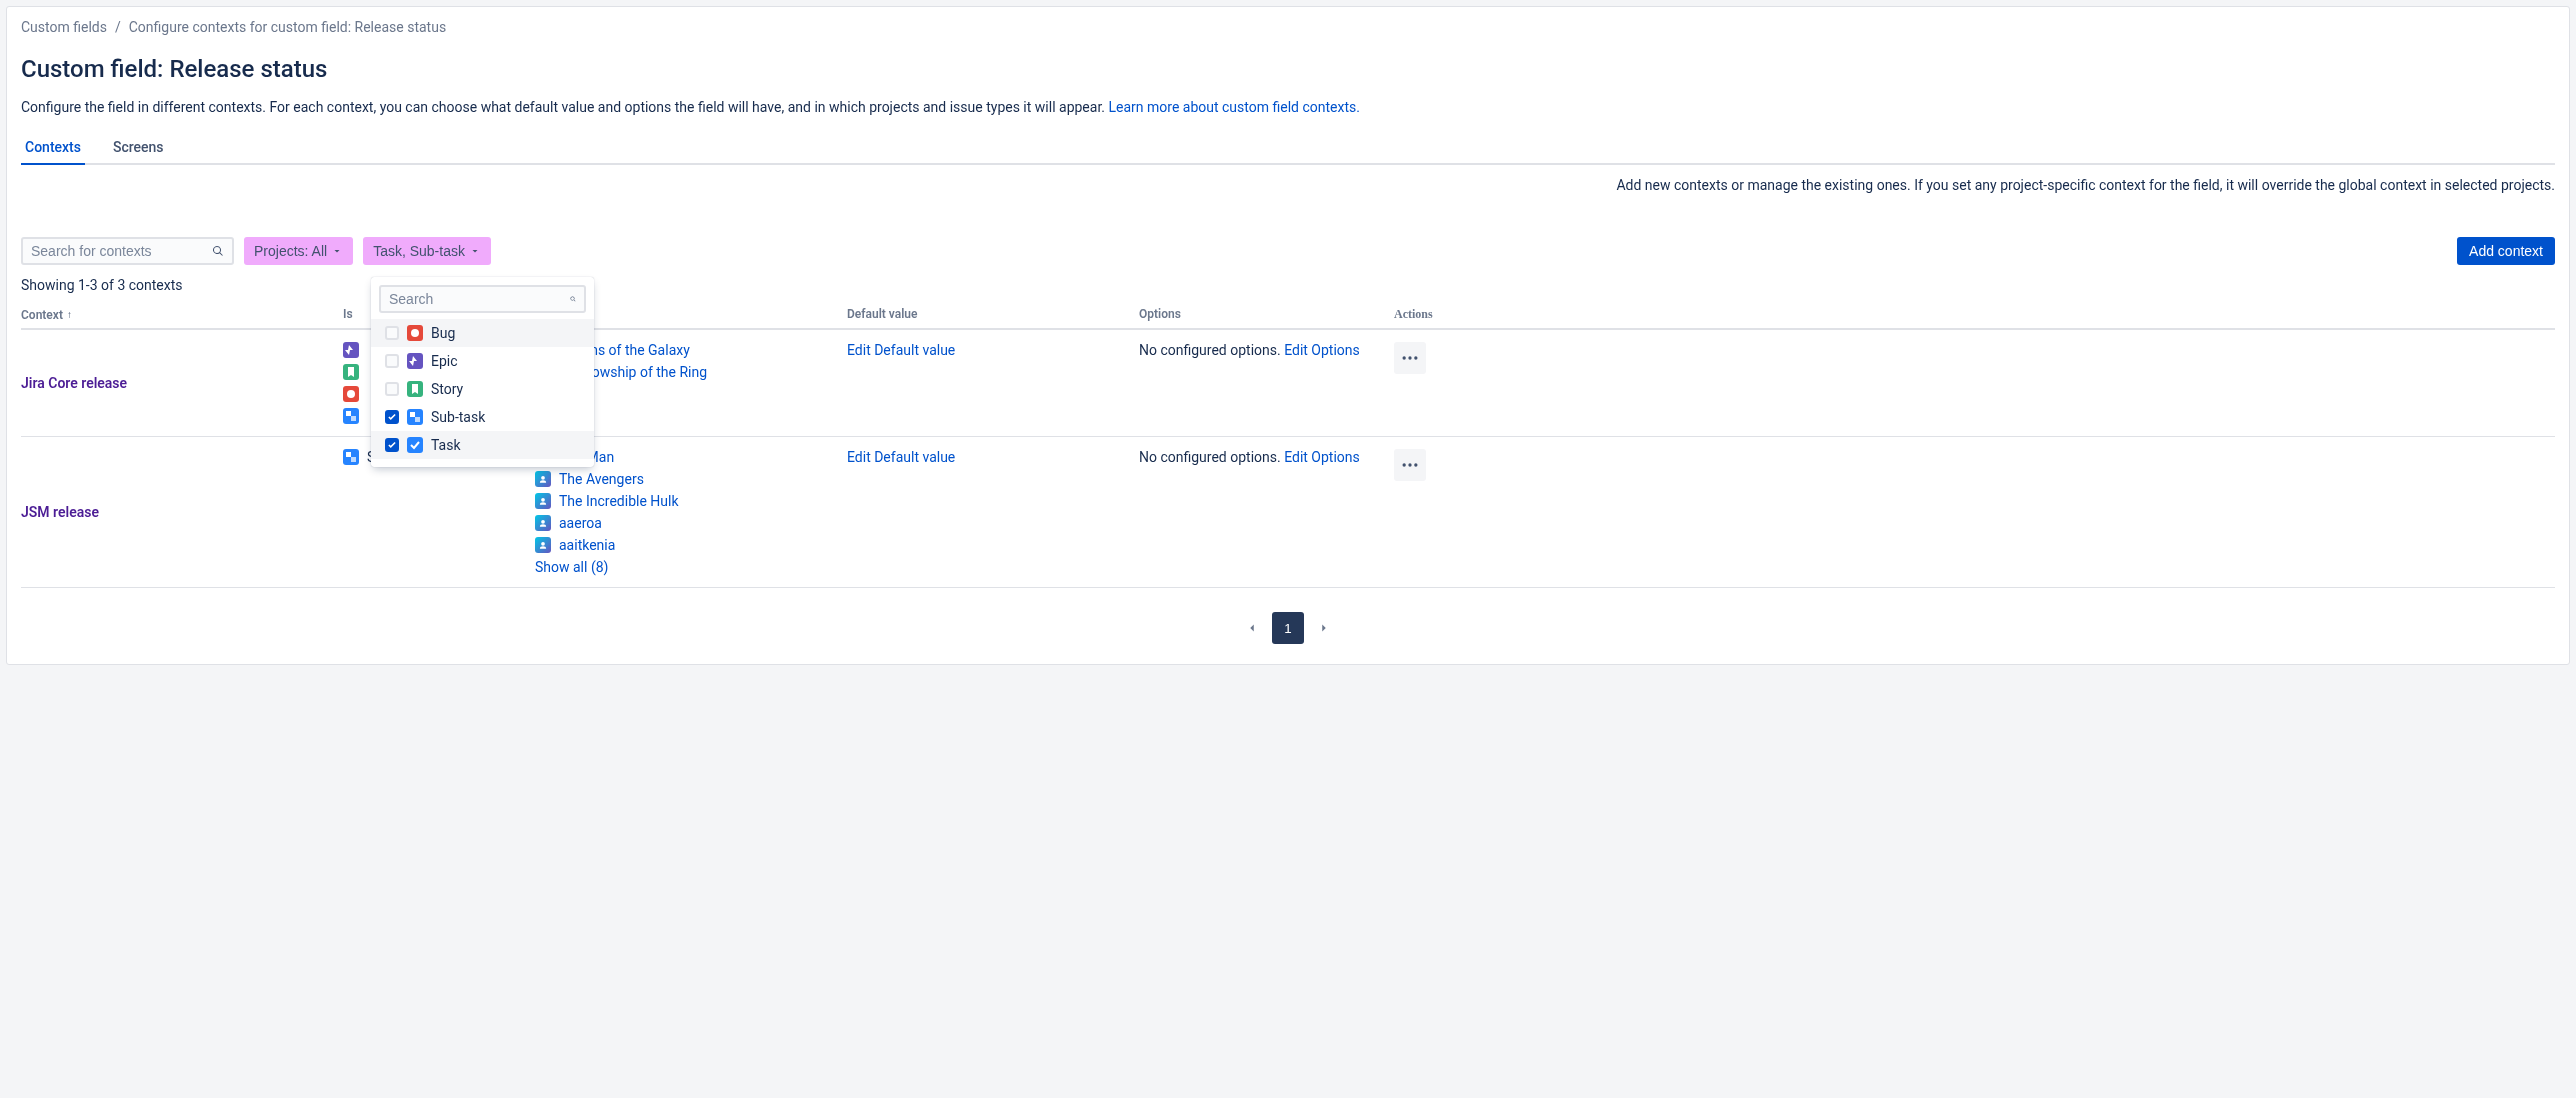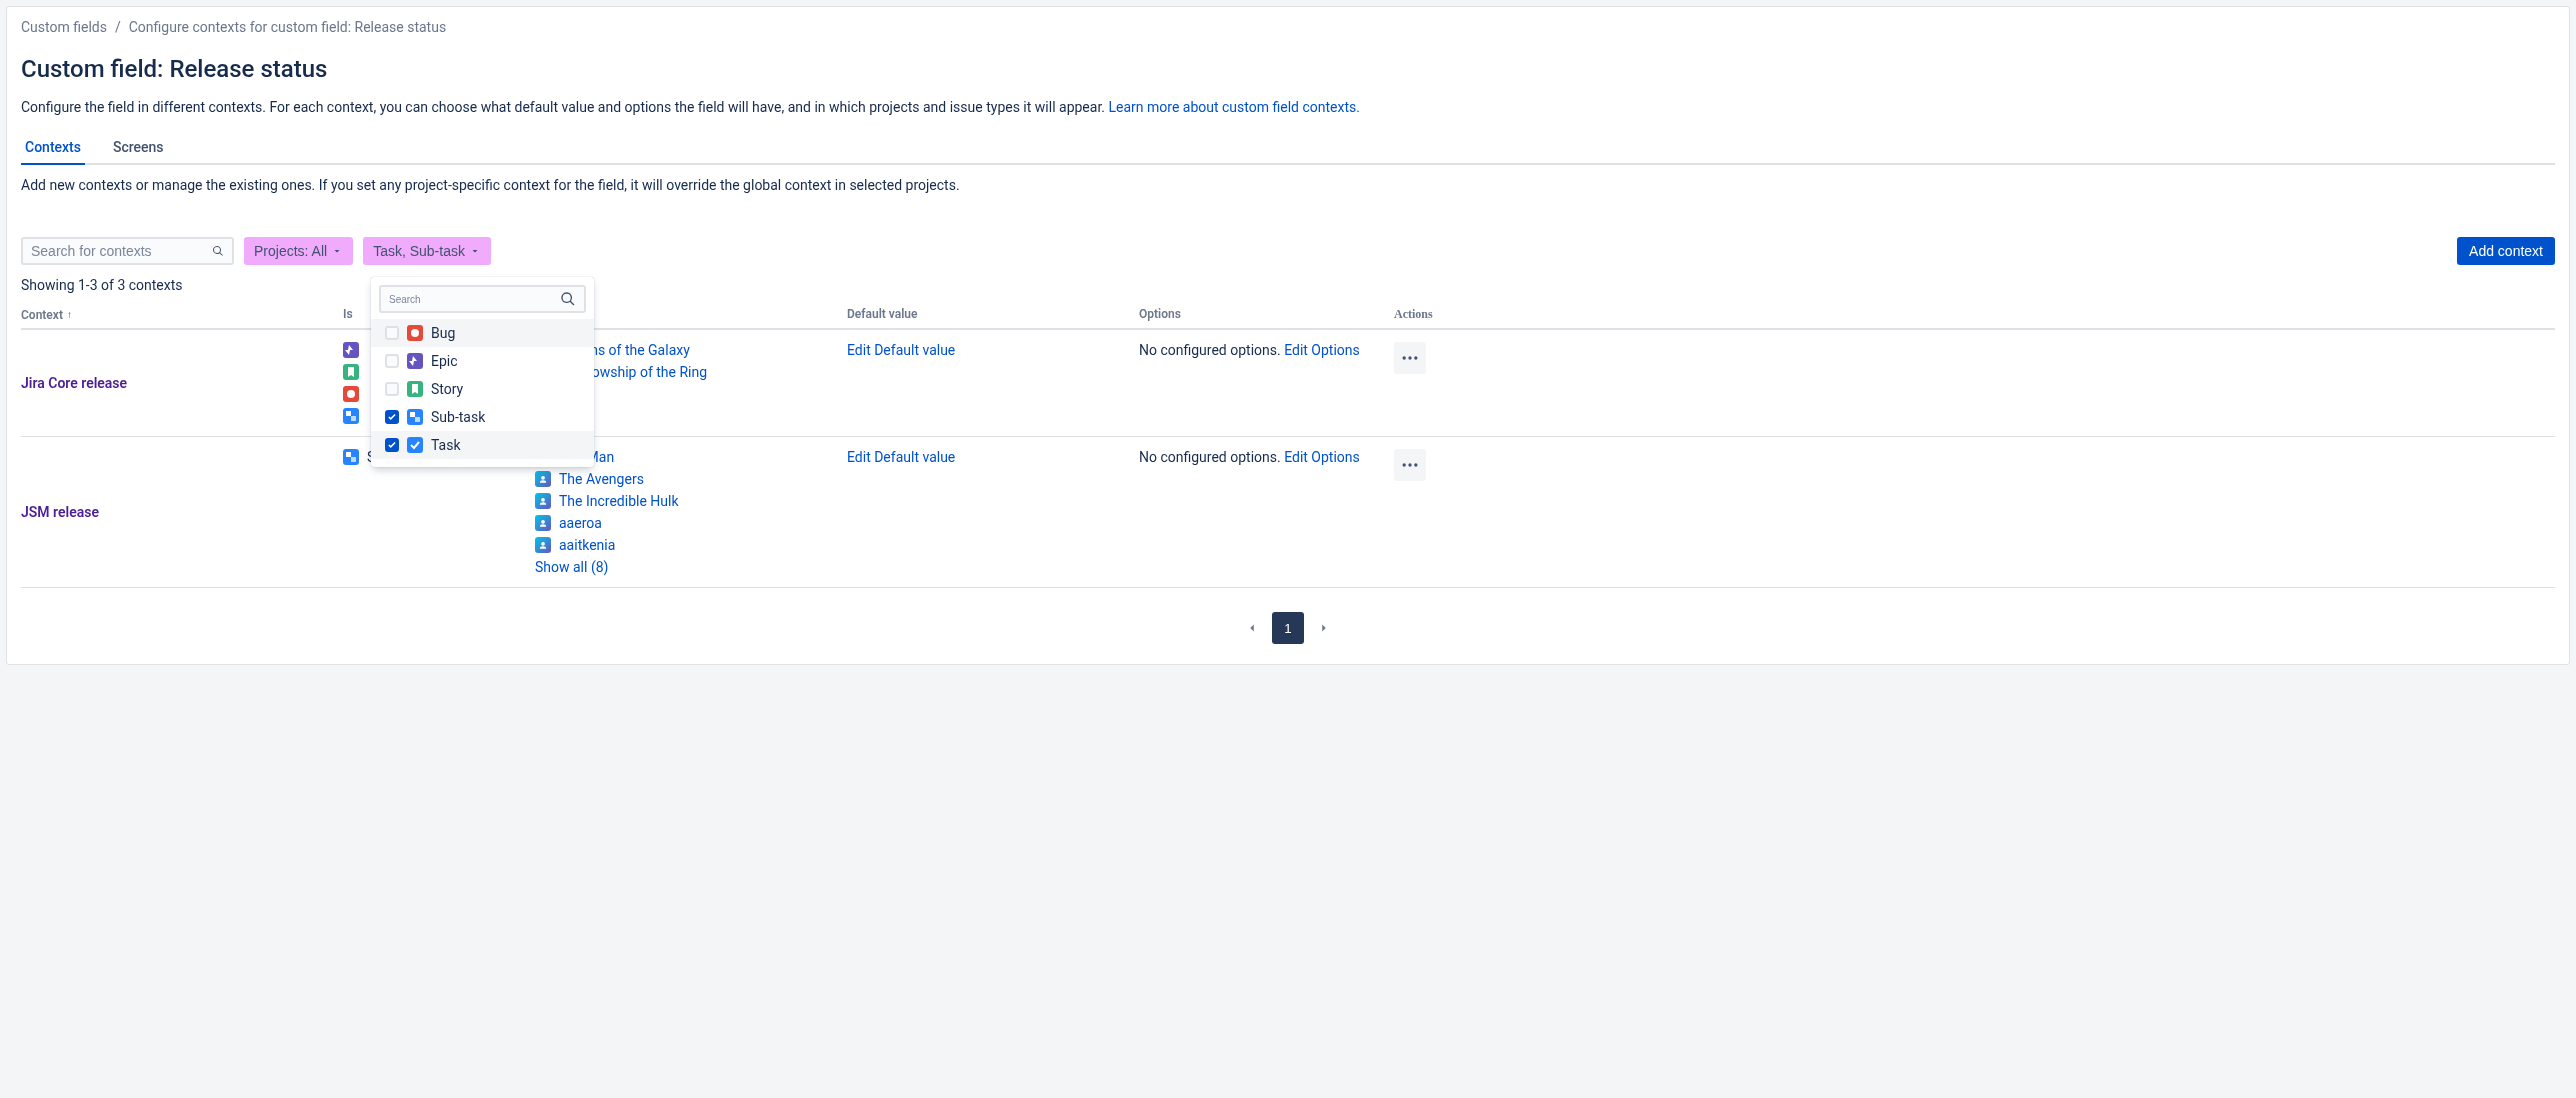--- a/index.html
+++ b/index.html
@@ -6,21 +6,21 @@
 body { font-family: -apple-system, BlinkMacSystemFont, "Segoe UI", Roboto, sans-serif; font-size: 14px; color: #172B4D; background: #f4f5f7; padding: 6px; }
 .page { background: #fff; border: 1px solid #dfe1e6; border-radius: 3px; padding: 12px 14px 20px; }
 .breadcrumb { display: flex; align-items: center; gap: 8px; font-size: 14px; color: #6B778C; margin-bottom: 20px; }
 .breadcrumb a { color: #6B778C; text-decoration: none; }
 .page-title { font-size: 24px; font-weight: 500; color: #172B4D; margin-bottom: 16px; }
 .description { font-size: 14px; color: #172B4D; margin-bottom: 16px; }
 .link { color: #0052CC; text-decoration: none; }
 .tabs { display: flex; border-bottom: 2px solid #dfe1e6; margin-bottom: 12px; }
 .tab { padding: 8px 4px; margin-right: 24px; font-size: 14px; font-weight: 500; color: #42526E; cursor: pointer; border-bottom: 2px solid transparent; margin-bottom: -2px; }
 .tab.active { color: #0052CC; border-bottom-color: #0052CC; }
-.subdesc { font-size: 14px; color: #172B4D; margin-bottom: 18px; }
+.subdesc { font-size: 14px; color: #172B4D; margin-bottom: 18px; text-align: right; }
 .toolbar { display: flex; align-items: center; gap: 10px; margin-bottom: 12px; position: relative; margin-top: 44px; }
 .search-box { display: flex; align-items: center; border: 2px solid #dfe1e6; border-radius: 3px; padding: 4px 8px; width: 213px; background: #fafbfc; }
 .search-box input { border: none; outline: none; flex: 1; font-size: 14px; background: transparent; color: #172B4D; }
 .search-box input::placeholder { color: #7A869A; }
 .search-box svg { width: 16px; height: 16px; fill: #42526E; }
 .filter-btn { display: inline-flex; align-items: center; gap: 4px; background: #f0abfc; border: none; border-radius: 3px; padding: 6px 10px; font-size: 14px; color: #42526E; cursor: pointer; font-weight: 500; }
 .filter-btn svg { width: 12px; height: 12px; fill: #42526E; }
 .spacer { flex: 1; }
 .primary-btn { background: #0052CC; color: #fff; border: none; border-radius: 3px; padding: 6px 12px; font-size: 14px; font-weight: 500; cursor: pointer; }
 .count-text { font-size: 14px; color: #172B4D; margin-bottom: 8px; }
@@ -41,21 +41,21 @@
 .options-text { color: #172B4D; }
 .actions-cell { display: flex; align-items: flex-start; }
 .more-btn { background: #f4f5f7; border: none; border-radius: 3px; width: 32px; height: 32px; display: flex; align-items: center; justify-content: center; cursor: pointer; }
 .more-btn svg { width: 20px; height: 20px; fill: #42526E; }
 .pagination { display: flex; justify-content: center; align-items: center; gap: 4px; margin-top: 24px; }
 .page-btn { width: 32px; height: 32px; border: none; background: transparent; border-radius: 3px; display: flex; align-items: center; justify-content: center; cursor: pointer; color: #42526E; }
 .page-btn.current { background: #253858; color: #fff; }
 .page-btn svg { width: 14px; height: 14px; fill: #6B778C; }
 .dropdown { position: absolute; top: 40px; left: 350px; width: 223px; background: #fff; border-radius: 3px; box-shadow: 0 4px 8px -2px rgba(9,30,66,0.25), 0 0 1px rgba(9,30,66,0.31); padding: 8px 0; z-index: 100; }
 .dropdown-search { margin: 0 8px 6px; display: flex; align-items: center; border: 2px solid #dfe1e6; border-radius: 3px; padding: 4px 8px; background: #fafbfc; }
-.dropdown-search input { border: none; outline: none; flex: 1; font-size: 10px; background: transparent; }
+.dropdown-search input { border: none; outline: none; flex: 1; font-size: 14px; background: transparent; }
 .dropdown-search input::placeholder { color: #7A869A; }
 .dropdown-search svg { width: 16px; height: 16px; fill: #42526E; }
 .dropdown-item { display: flex; align-items: center; gap: 8px; padding: 6px 14px; cursor: pointer; }
 .dropdown-item:hover, .dropdown-item.hover { background: #f4f5f7; }
 .checkbox { width: 14px; height: 14px; border: 2px solid #dfe1e6; border-radius: 3px; background: #fafbfc; display: flex; align-items: center; justify-content: center; flex-shrink: 0; }
 .checkbox.checked { background: #0052CC; border-color: #0052CC; }
 .checkbox.checked svg { width: 10px; height: 10px; fill: #fff; }
 .sort-arrow { font-size: 10px; color: #42526E; }
 </style>
 </head>

